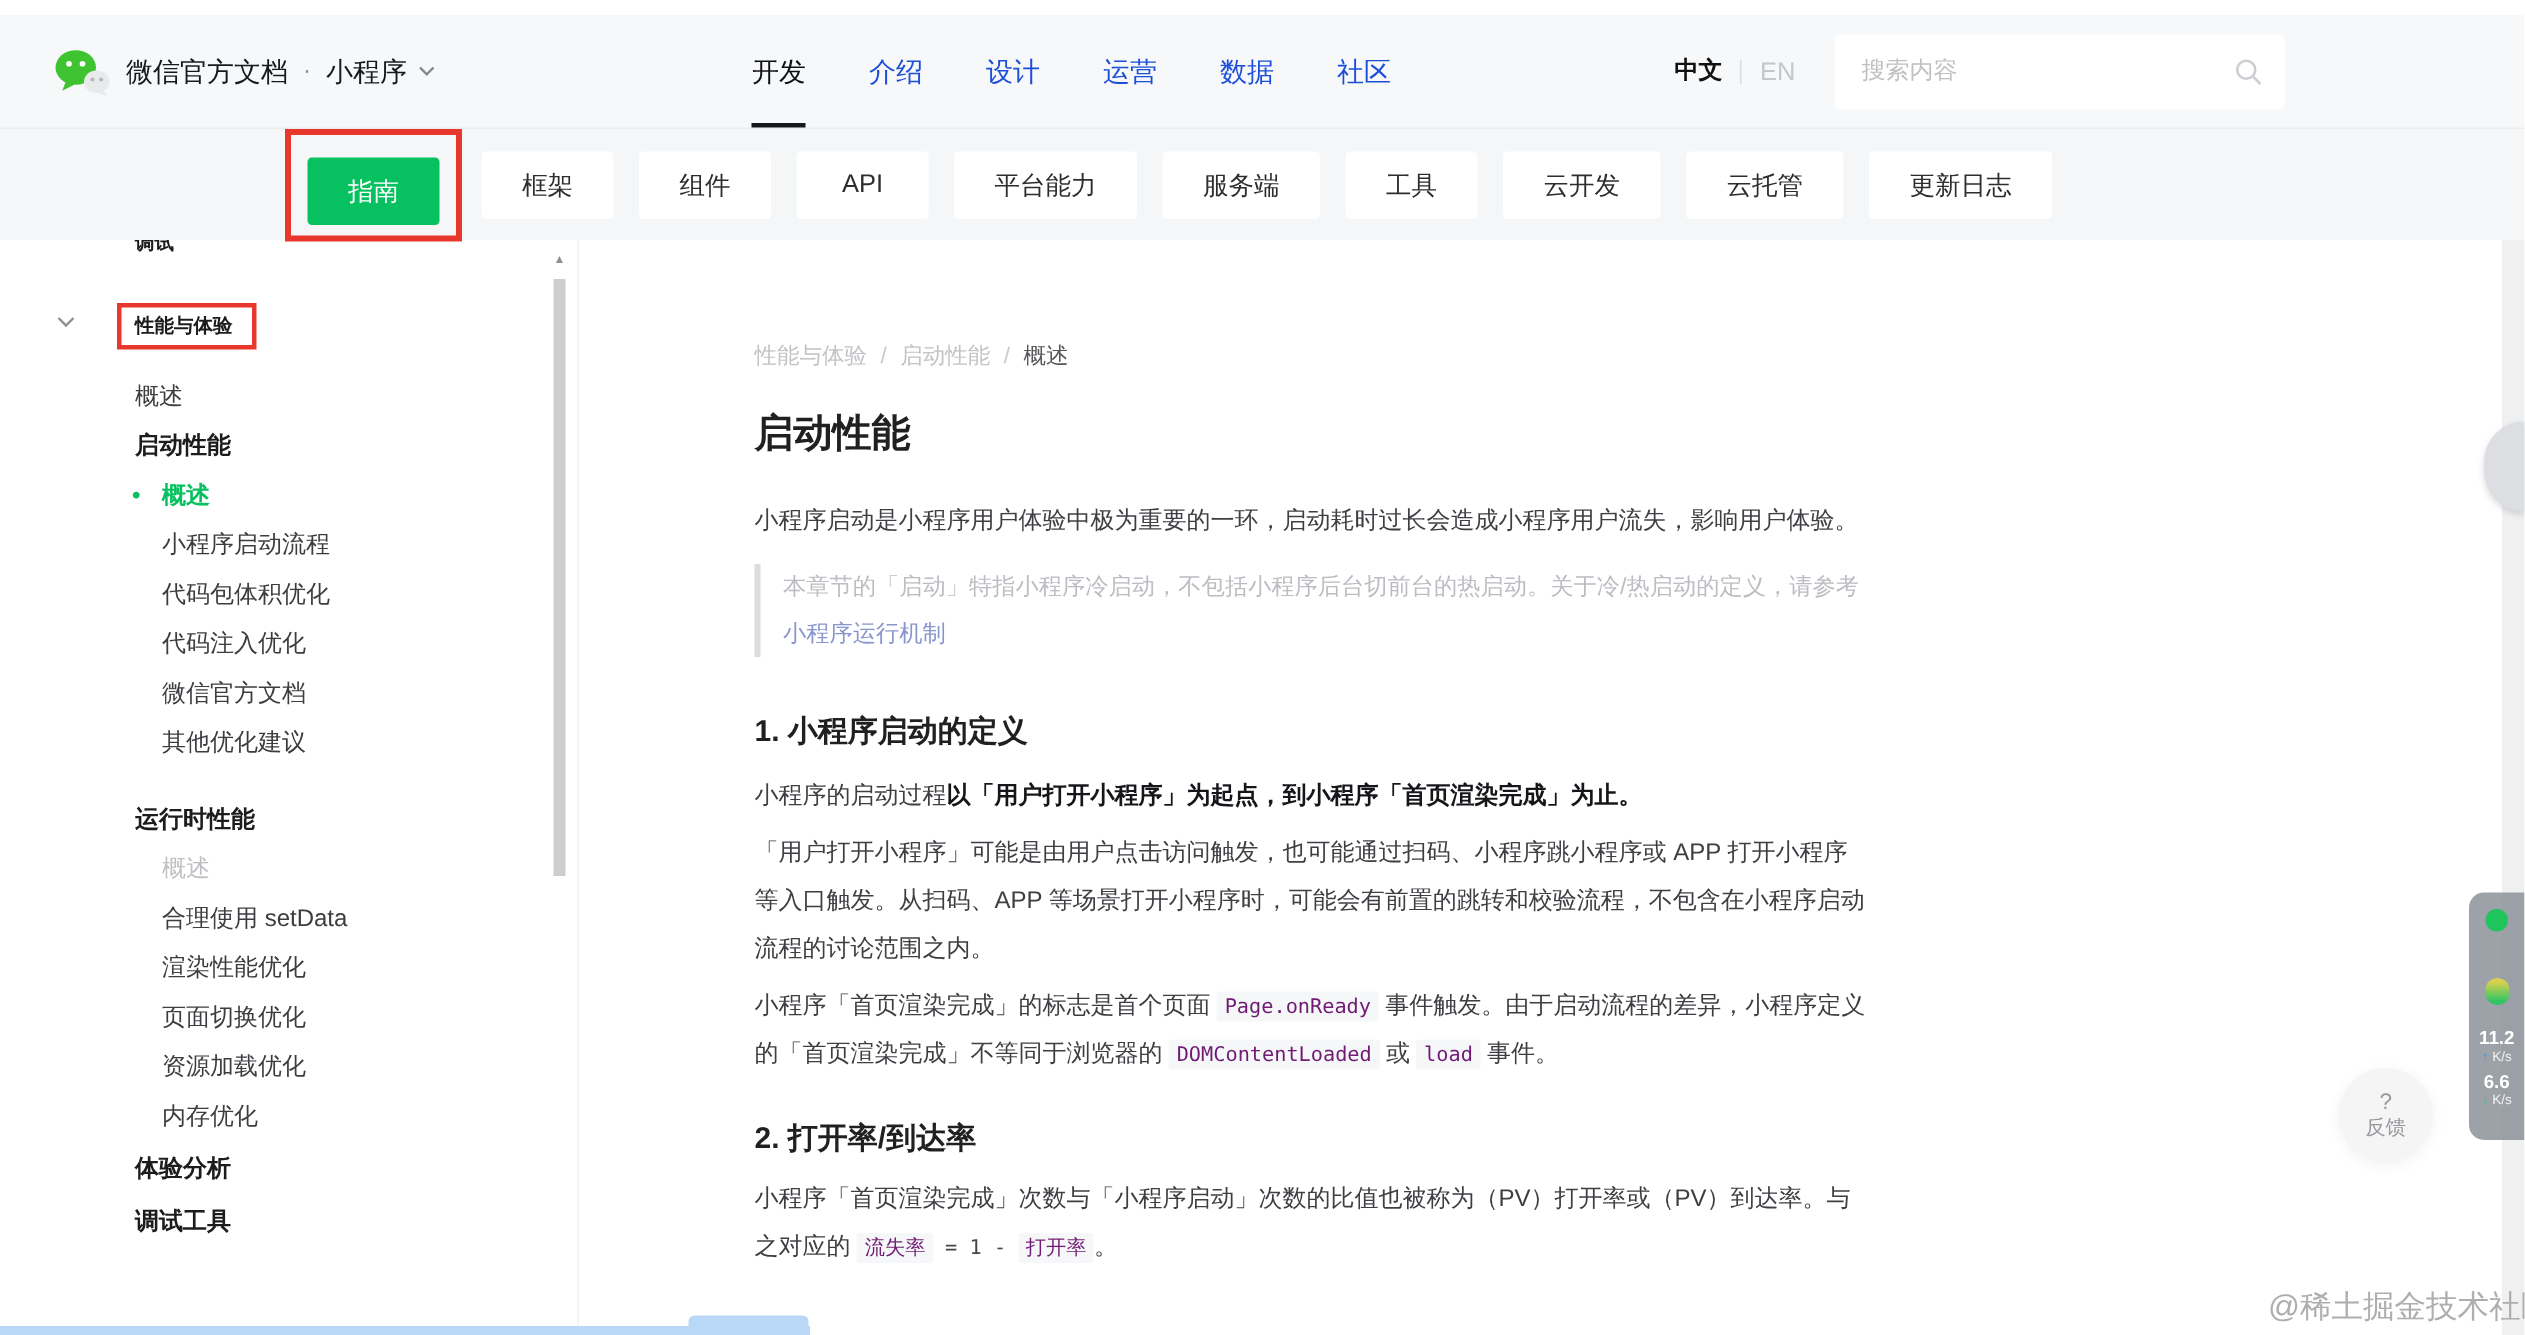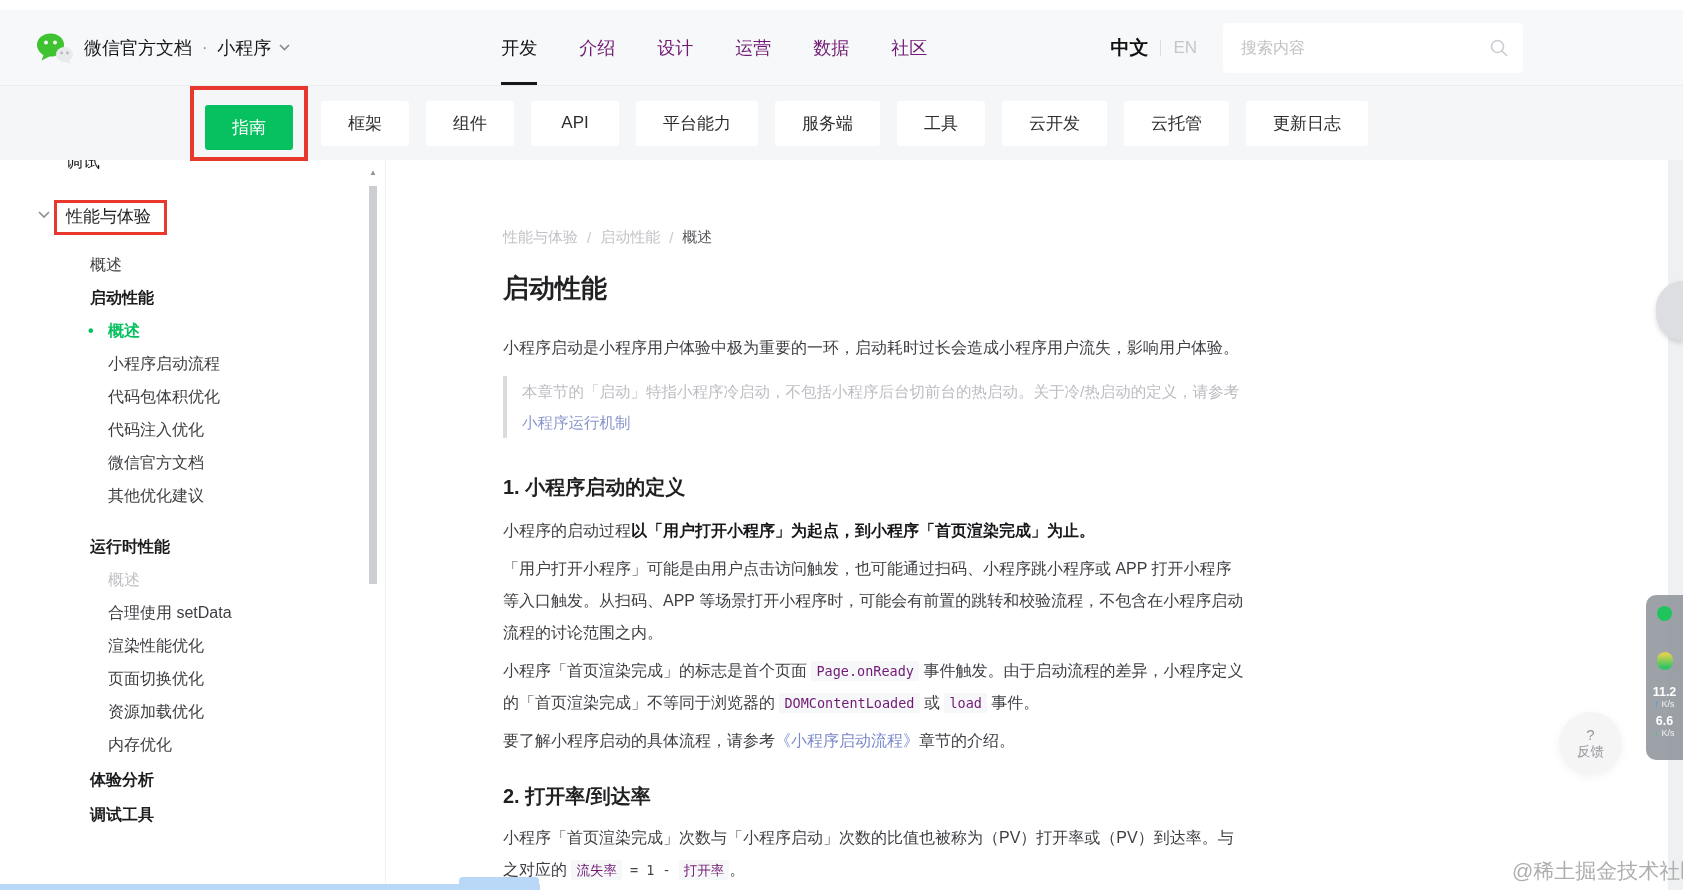--- a/index.html
+++ b/index.html
@@ -16,29 +16,29 @@
     display: flex; align-items: center; padding-left: 36px;
   }
   .brand { display: flex; align-items: center; }
   .brand-logo { margin-right: 10px; display: flex; }
   .brand-title, .brand-product { font-size: 18px; color: #17181a; }
   .brand-sep { margin: 0 10px; color: #8a8b8d; }
   .brand-chevron { margin-left: 8px; display: flex; }
   .top-nav { display: flex; margin-left: 190px; height: 100%; }
   .top-nav-item {
     position: relative; display: flex; align-items: center; height: 100%;
-    padding: 0 21px; font-size: 18px; color: #701a75; cursor: pointer; white-space: nowrap;
+    padding: 0 21px; font-size: 18px; color: #1d4ed8; cursor: pointer; white-space: nowrap;
   }
   .top-nav-item.active { color: #0f1011; }
   .top-nav-item.active::after {
     content: ""; position: absolute; left: 50%; transform: translateX(-50%);
     bottom: 0; width: 36px; height: 3px; background: #17181a;
   }
   .header-right { margin-left: auto; display: flex; align-items: center; padding-right: 160px; }
-  .lang-zh { font-size: 19px; font-weight: 700; color: #111; cursor: pointer; }
+  .lang-zh { font-size: 16px; font-weight: 700; color: #111; cursor: pointer; }
   .lang-divider { width: 1px; height: 16px; background: #dcdcde; margin: 0 12px; }
   .lang-en { font-size: 17px; color: #c5c6c8; cursor: pointer; }
   .search-box {
     margin-left: 26px; width: 300px; height: 50px; background: #fff;
     border-radius: 4px; display: flex; align-items: center; padding: 0 14px 0 18px;
   }
   .search-input { flex: 1; border: 0; outline: 0; background: transparent; font-size: 16px; color: #333; font-family: inherit; }
   .search-input::placeholder { color: #c0c1c4; }
 
   
@@ -50,21 +50,21 @@
     font-size: 17px; color: #2c2d2f; cursor: pointer; white-space: nowrap; font-family: inherit;
   }
   .subnav-tab.active { background: #07c160; color: #fff; margin-right: 0; }
   .red-box { border: 4px solid #e8372c; padding: 15px 11px 7px; display: inline-flex; margin-right: 13px; }
 
   
   .layout { display: flex; height: 730px; }
   .sidebar { width: 386px; flex: none; position: relative; border-right: 1px solid #f0f0f1; overflow: hidden; }
   .side-list { list-style: none; margin-top: -16px; }
   .side-list li { position: relative; cursor: pointer; white-space: nowrap; }
-  .li-chapter { height: 36px; line-height: 36px; padding-left: 66px; font-size: 17px; font-weight: 400; color: #1b1c1e; }
+  .li-chapter { height: 36px; line-height: 36px; padding-left: 90px; font-size: 13px; font-weight: 700; color: #1b1c1e; }
   .li-chapter .chev { position: absolute; left: 38px; top: 15px; display: flex; }
   #chapter-perf { margin-top: 16px; height: 42px; line-height: 42px; }
   .red-outline { border: 3px solid #e8372c; padding: 4px 13px 6px 9px; margin-left: -12px; }
   .li-section { height: 33px; line-height: 33px; padding-left: 90px; font-size: 16px; color: #3c3d40; }
   .li-section-header { height: 33px; line-height: 33px; padding-left: 90px; font-size: 16px; font-weight: 700; color: #1b1c1e; }
   .li-sub { height: 33px; line-height: 33px; padding-left: 108px; font-size: 16px; color: #3c3d40; }
   .li-sub .bullet { position: absolute; left: 88px; color: #07c160; }
   .li-sub.active { color: #07c160; font-weight: 700; }
   .li-sub.muted { color: #bfc0c3; }
   .gap-sm { margin-top: 10px; }
@@ -262,23 +262,20 @@
       <p class="p mt14">
         <span>小程序的启动过程</span><b>以「用户打开小程序」为起点，到小程序「首页渲染完成」为止。</b>
       </p>
 
       <p class="p mt6">「用户打开小程序」可能是由用户点击访问触发，也可能通过扫码、小程序跳小程序或 APP 打开小程序等入口触发。从扫码、APP 等场景打开小程序时，可能会有前置的跳转和校验流程，不包含在小程序启动流程的讨论范围之内。</p>
 
       <p class="p mt6">
         <span>小程序「首页渲染完成」的标志是首个页面 </span><code class="code">Page.onReady</code><span> 事件触发。由于启动流程的差异，小程序定义的「首页渲染完成」不等同于浏览器的 </span><code class="code">DOMContentLoaded</code><span> 或 </span><code class="code">load</code><span> 事件。</span>
       </p>
 
-      <p class="p mt6">
-        <span>要了解小程序启动的具体流程，请参考</span><span class="doc-link">《小程序启动流程》</span><span>章节的介绍。</span>
-      </p>
 
       <h2 class="h2 second">2. 打开率/到达率</h2>
 
       <p class="p mt12">
         <span>小程序「首页渲染完成」次数与「小程序启动」次数的比值也被称为（PV）打开率或（PV）到达率。与之对应的 </span><code class="code">流失率</code><span class="code-plain"> = 1 - </span><code class="code">打开率</code><span>。</span>
       </p>
 
     </div>
   </main>
 </div>

